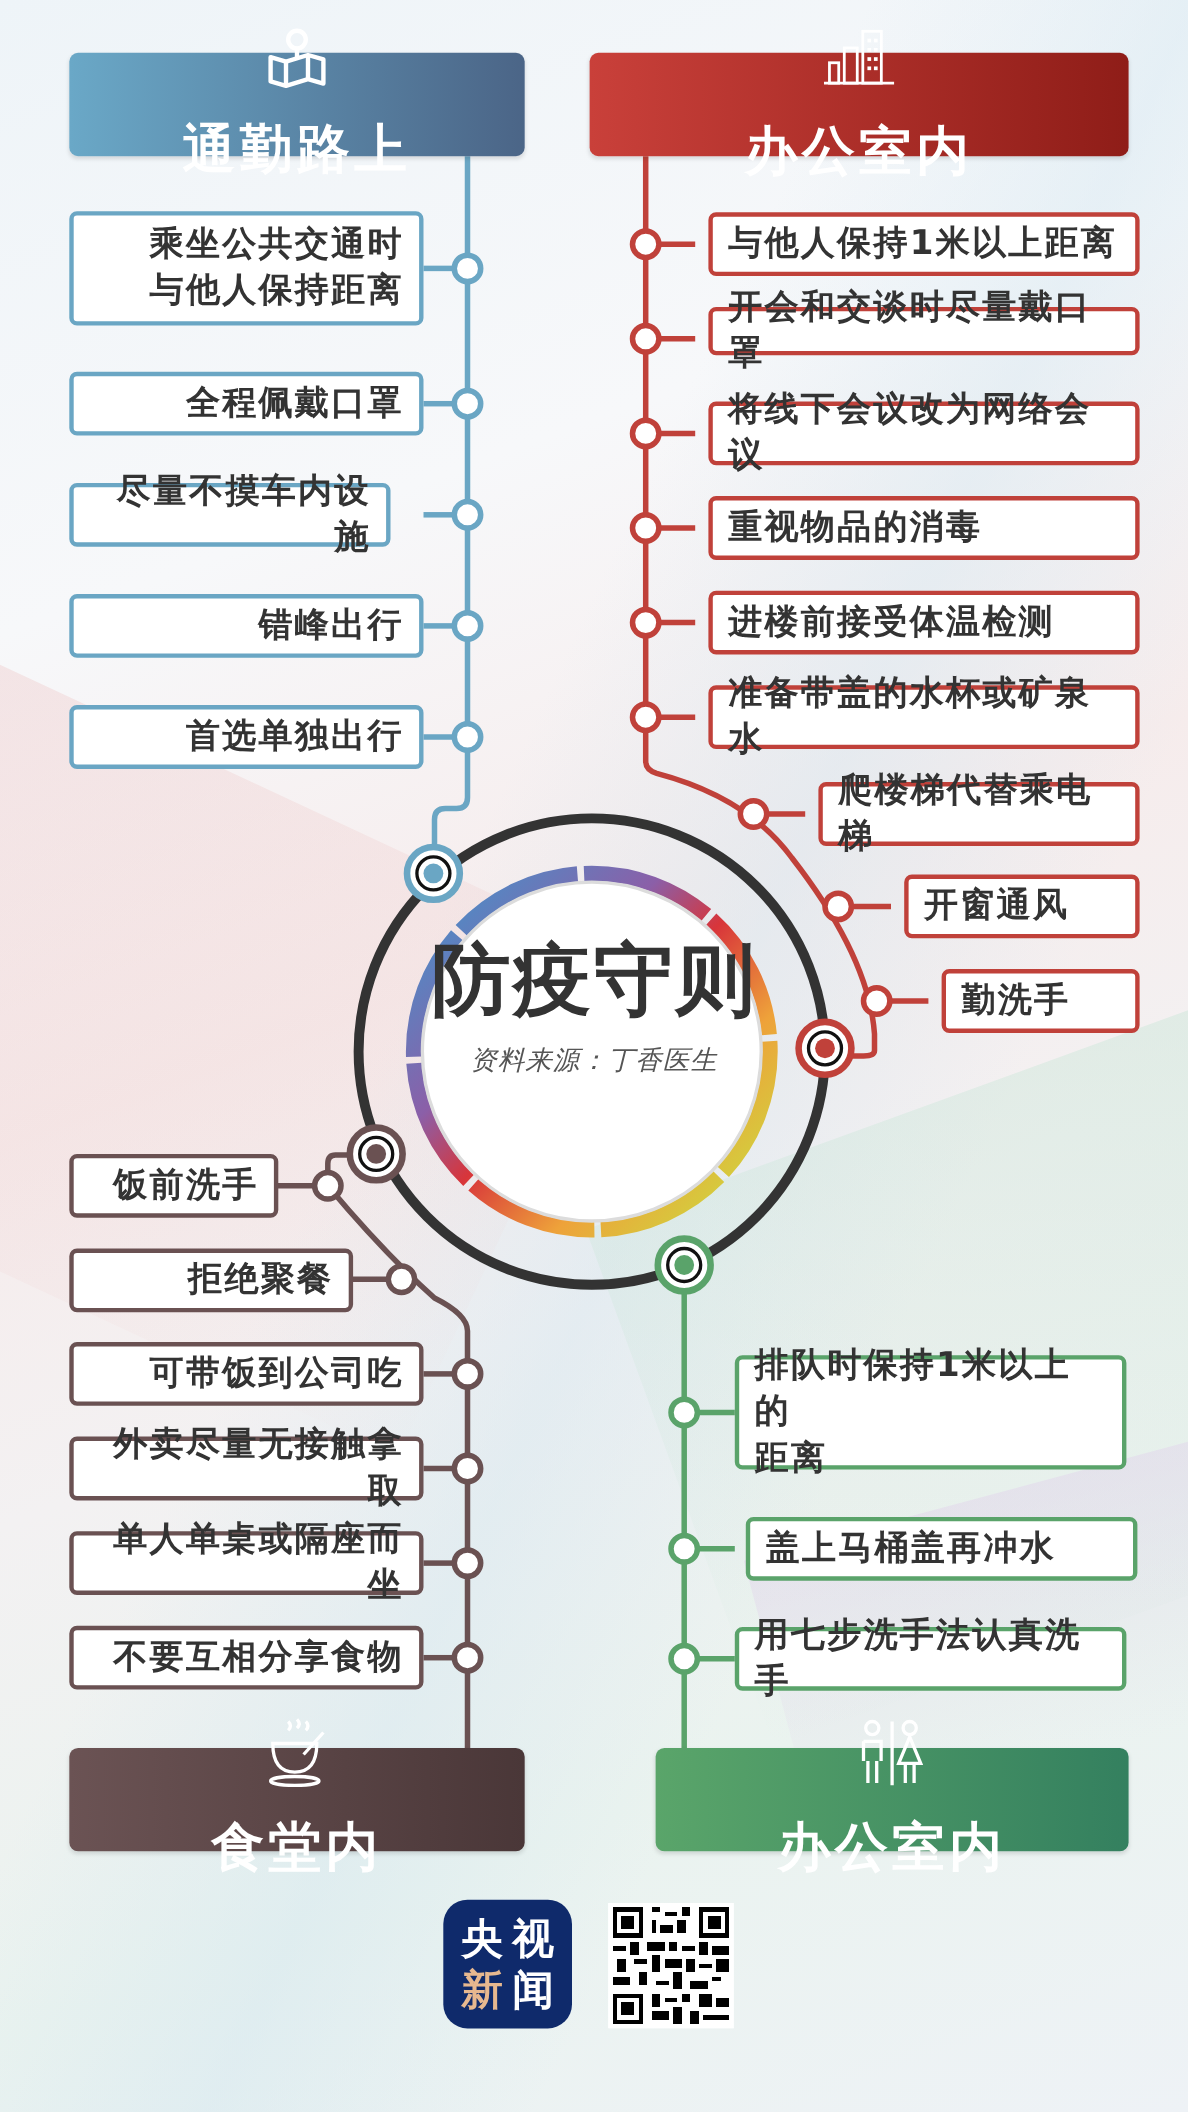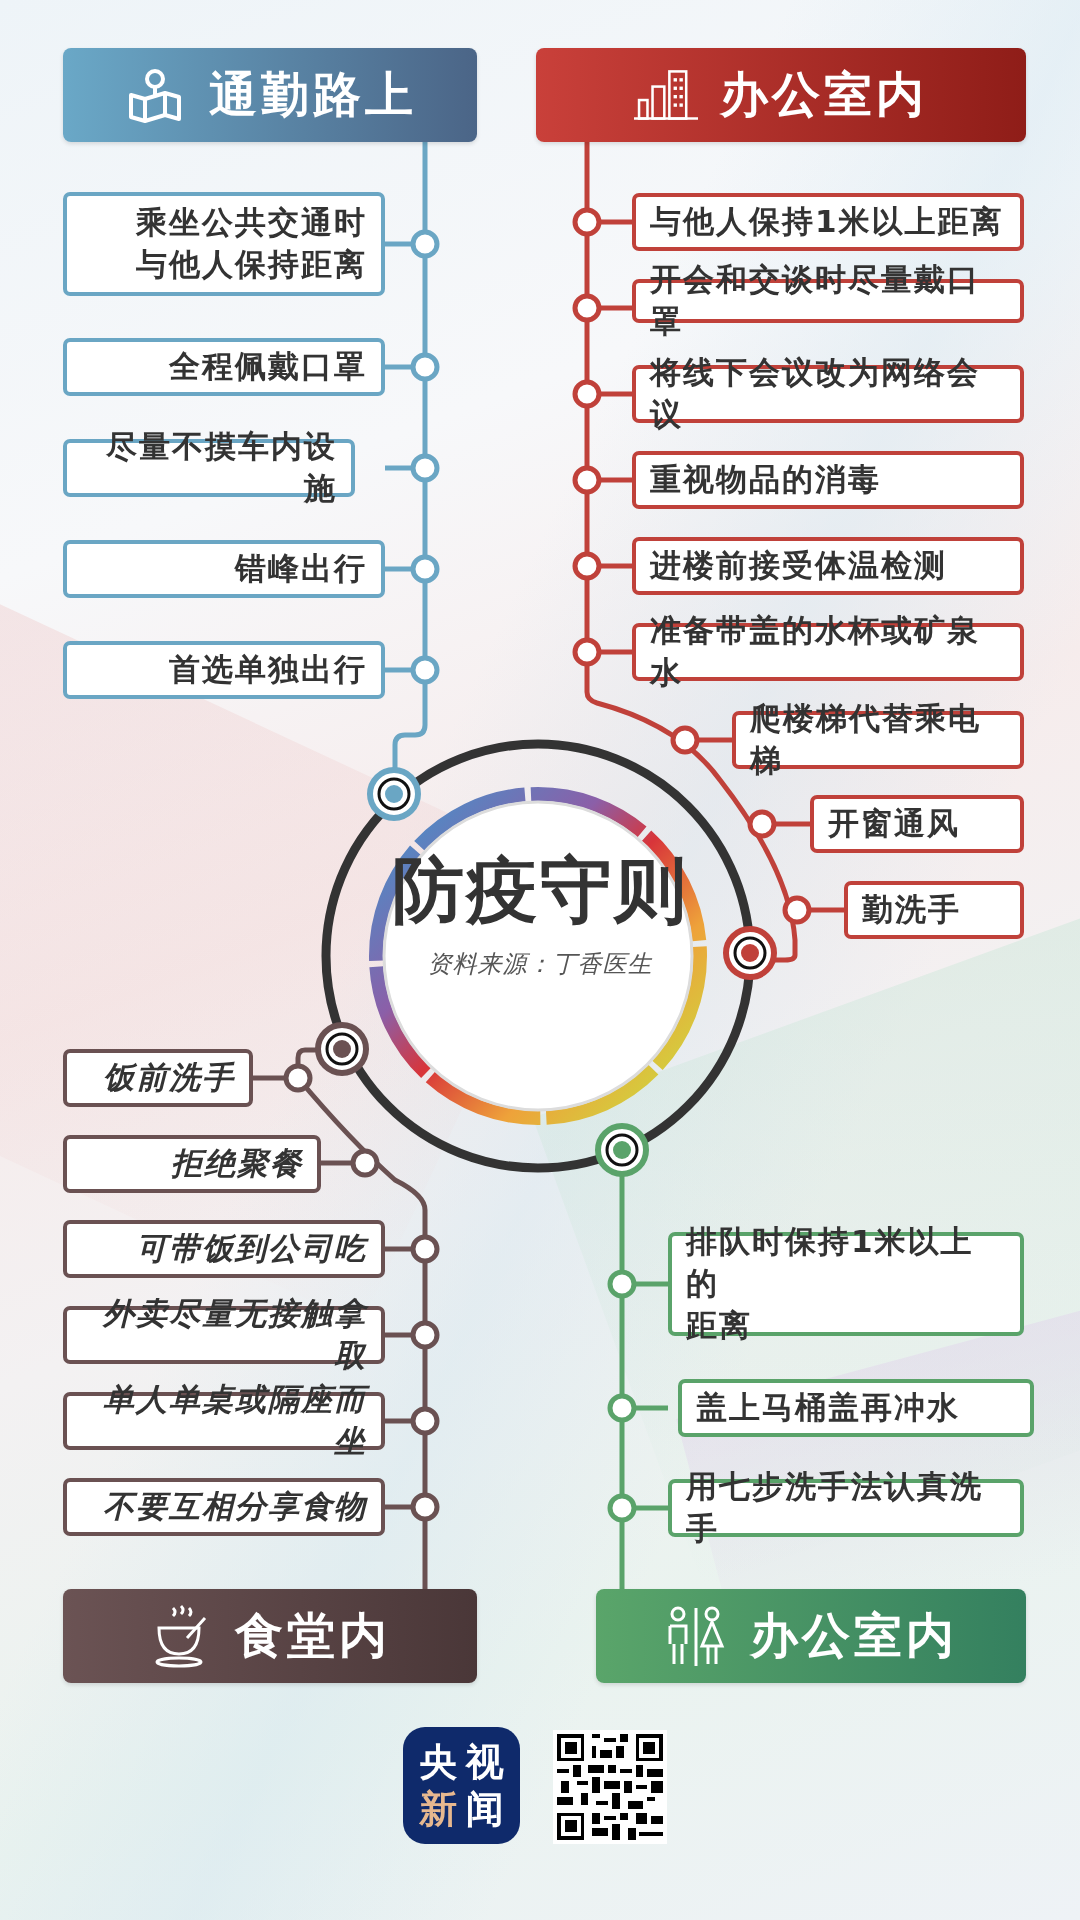--- a/index.html
+++ b/index.html
@@ -10,38 +10,39 @@
       linear-gradient(115deg, rgba(255,255,255,0) 40%, rgba(210,230,240,0.45) 55%, rgba(255,255,255,0) 70%),
       linear-gradient(160deg, #eef4f8 0%, #f7f8fa 25%, #f6ecec 45%, #f3f1f2 60%, #eaf3ef 80%, #eef2f6 100%);
   }
   .bg-stripe { position:absolute; pointer-events:none; }
   svg.lines { position:absolute; left:0; top:0; width:1080px; height:1920px; }
   .header {
     position:absolute; height:94px; border-radius:8px;
     display:flex; align-items:center; justify-content:center; gap:22px;
     color:#fff; font-weight:bold; font-size:48px; letter-spacing:4px;
     box-shadow: 0 2px 4px rgba(0,0,0,0.12);
+    flex-direction: column;
   }
   .header .icon { width:64px; height:64px; display:flex; align-items:center; justify-content:center; }
   .h-commute { left:63px; top:48px; width:414px; background:linear-gradient(90deg,#6aa8c7,#4b6587); }
   .h-office  { left:536px; top:48px; width:490px; background:linear-gradient(90deg,#c9403a,#8f1d18); }
   .h-canteen { left:63px; top:1589px; width:414px; background:linear-gradient(90deg,#6b5354,#4a3738); }
   .h-toilet  { left:596px; top:1589px; width:430px; background:linear-gradient(90deg,#5aa56a,#34805f); }
 
   .box {
     position:absolute; background:#fff; border-radius:7px; border:4px solid;
     box-sizing:border-box; display:flex; align-items:center;
     font-weight:bold; font-size:31px; color:#333; letter-spacing:2px;
     line-height:1.35; padding:0 14px;
   }
   .box.left { justify-content:flex-end; text-align:right; }
   .box.right { justify-content:flex-start; text-align:left; }
   .b-blue { border-color:#6aa6c4; }
-  .b-red  { border-color:#c0413a; }
-  .b-brown{ border-color:#6a5152;font-style:italic; }
+  .b-red  { border-color:#c0413a;margin-left:12px; }
+  .b-brown{ border-color:#6a5152; }
   .b-green{ border-color:#5aa36a; }
 
   .center-title {
     position:absolute; left:390px; top:840px; width:300px; text-align:center;
     color:#333; font-weight:bold;
   }
   .center-title .l1 { font-size:78px; letter-spacing:6px; line-height:1; }
   .center-title .l2 { font-size:72px; letter-spacing:2px; line-height:1; margin-top:14px; }
   .center-title .src { font-size:24px; font-weight:normal; color:#555; margin-top:22px; letter-spacing:1px; font-style:italic; }
 

